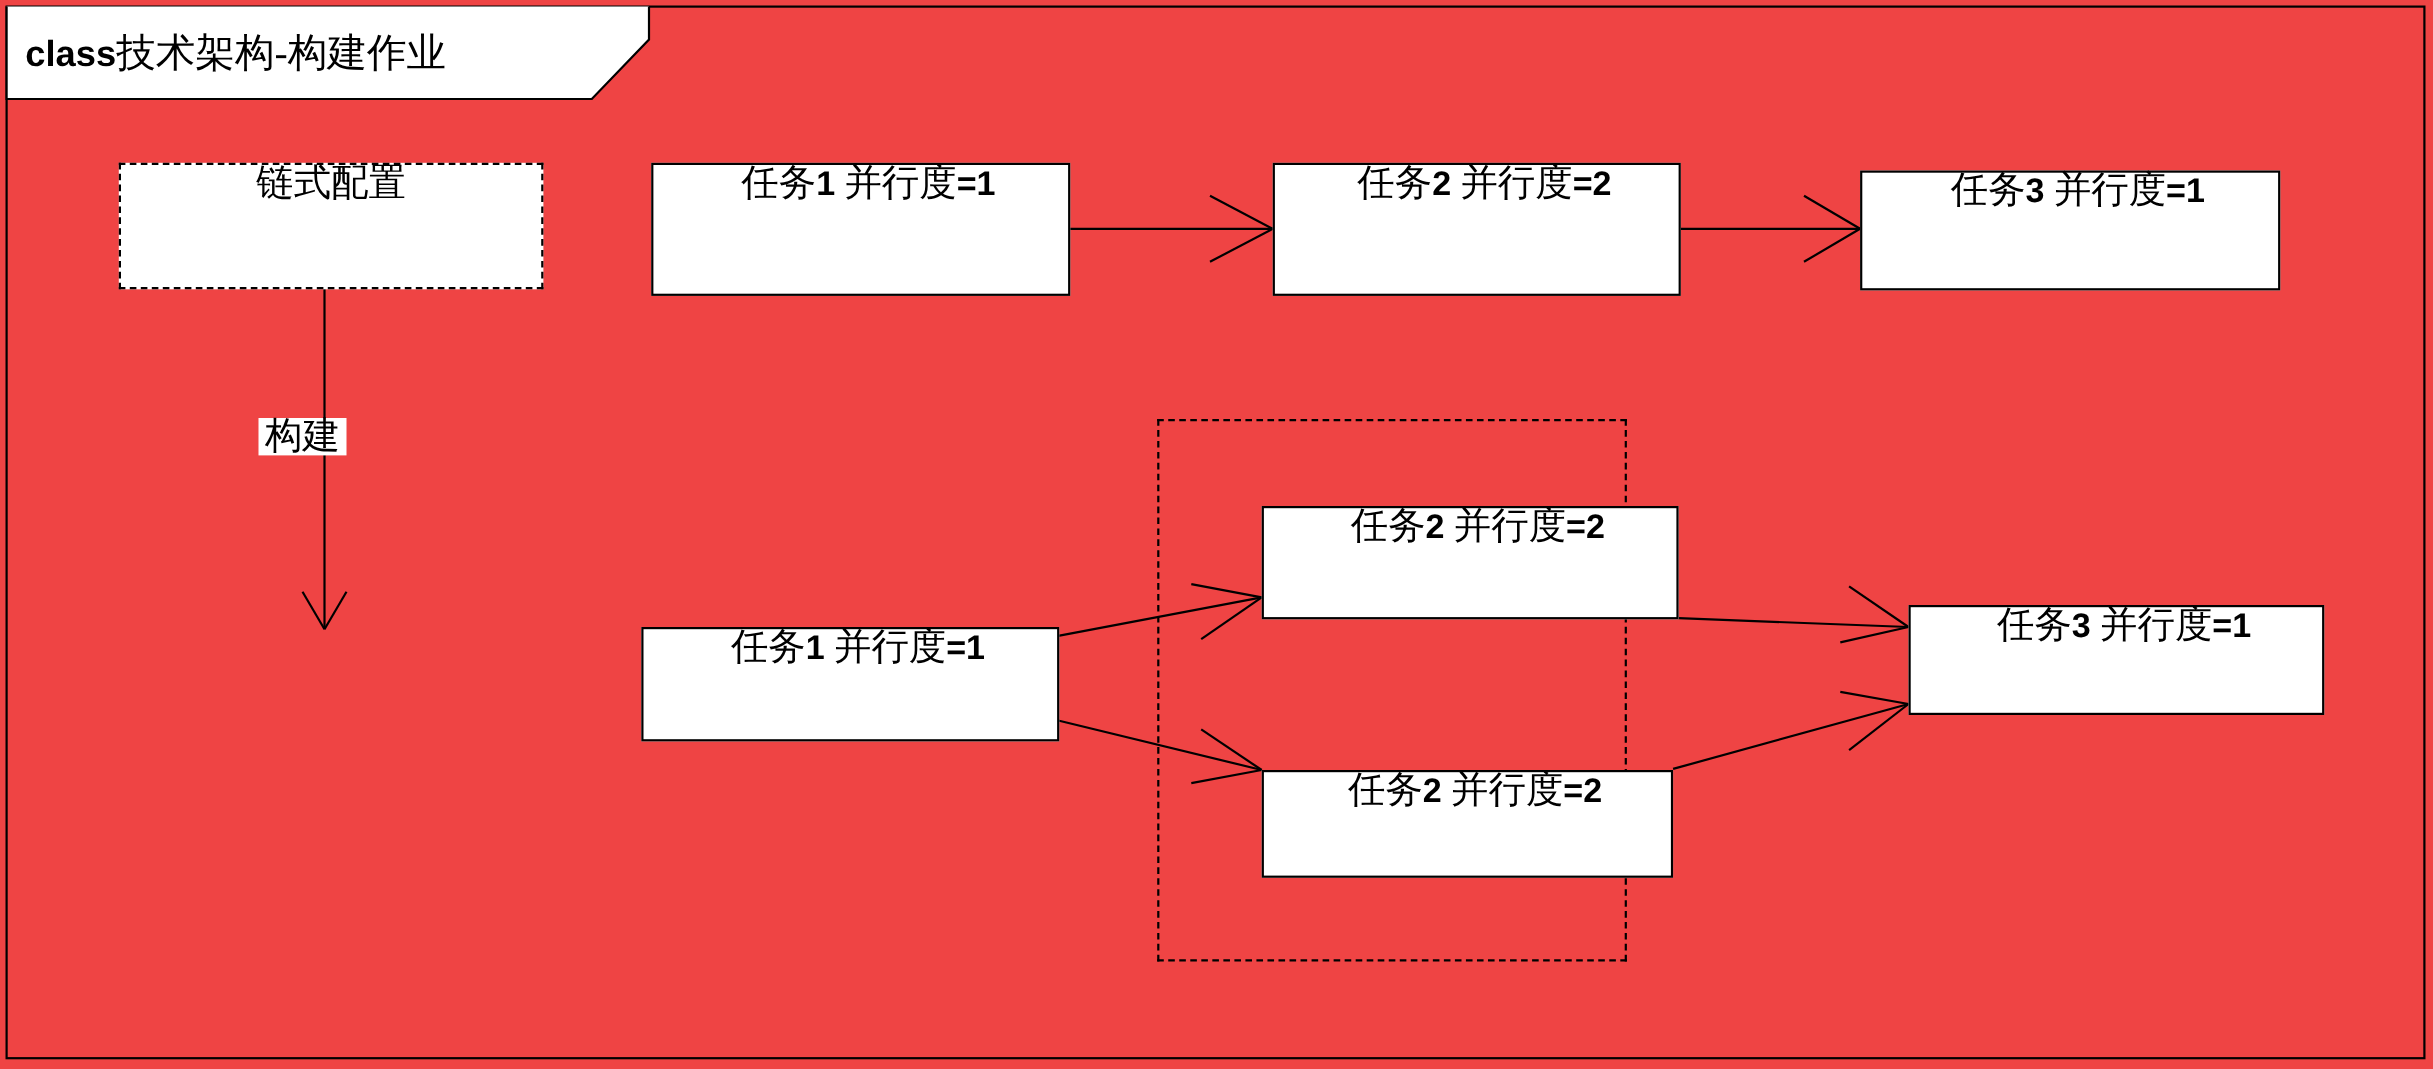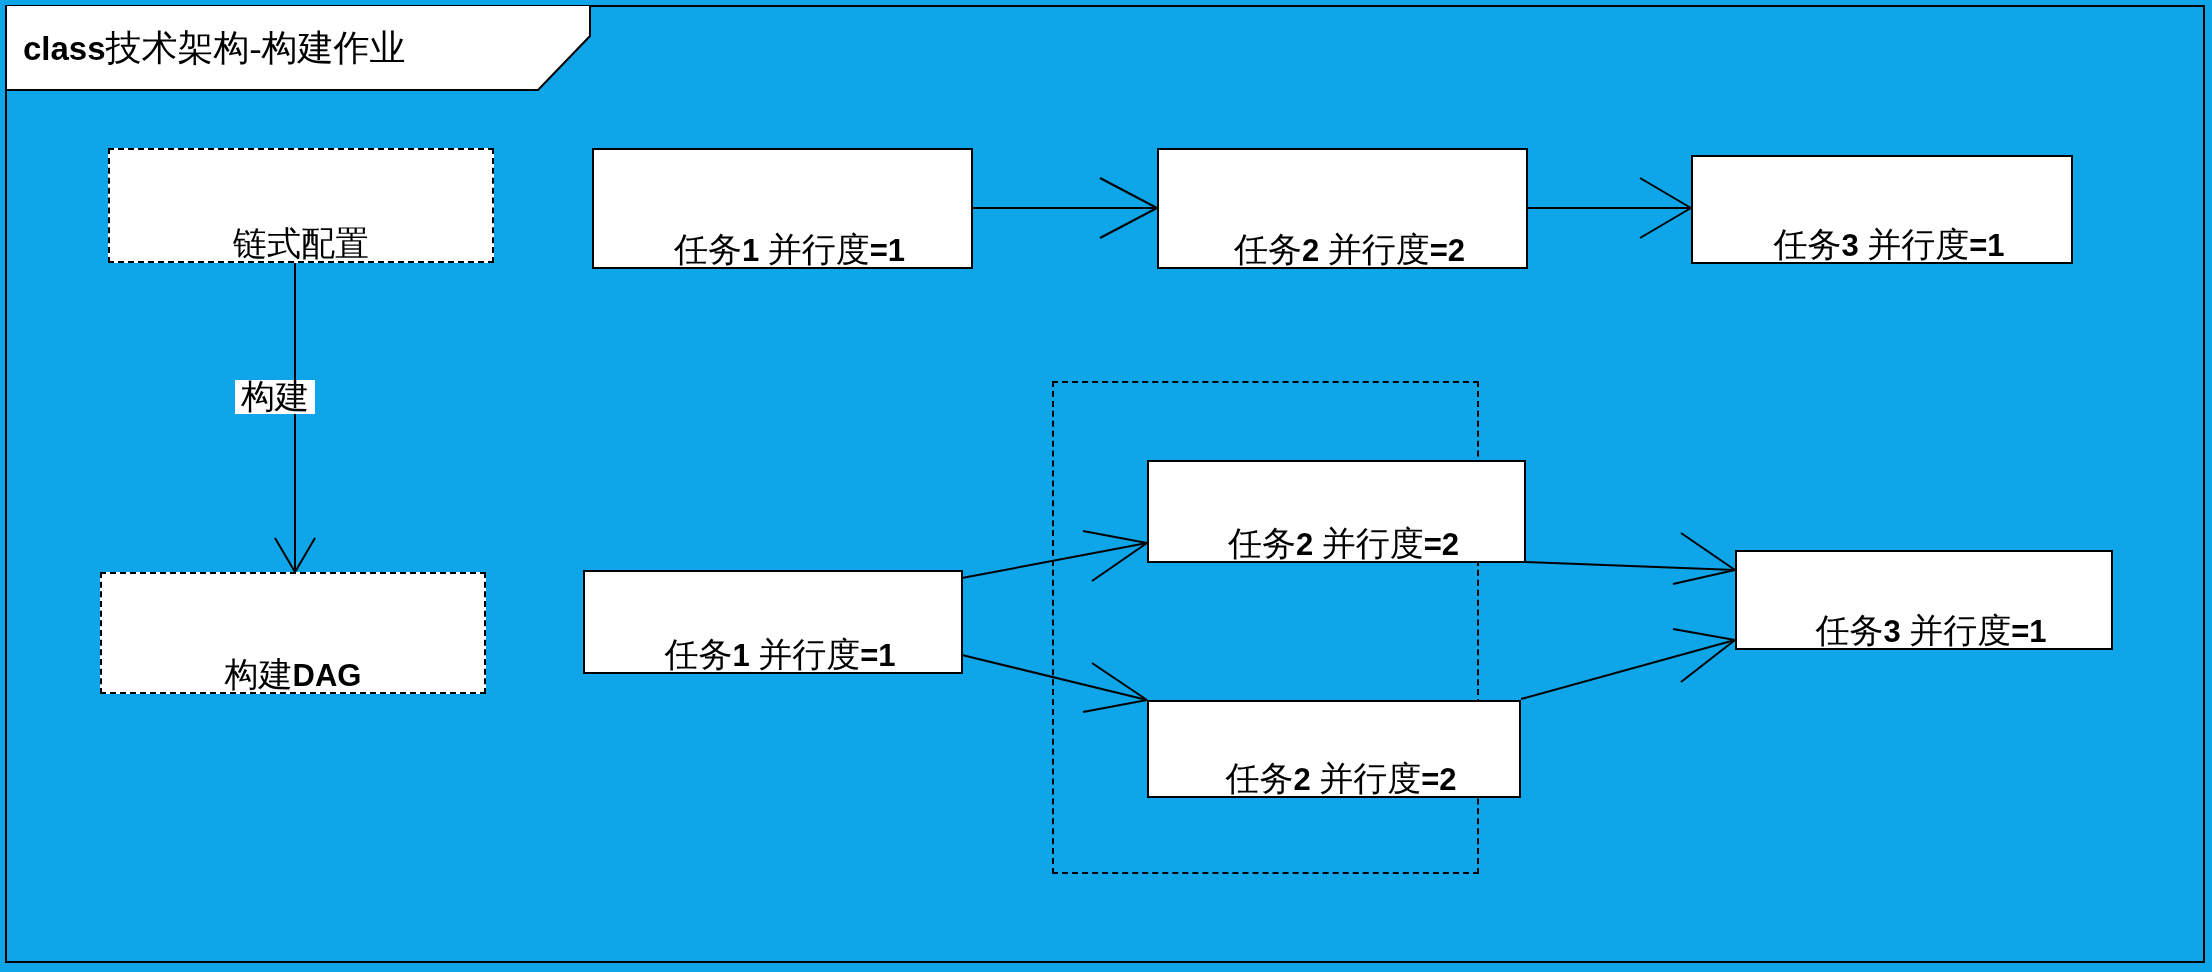--- a/index.html
+++ b/index.html
@@ -7,21 +7,21 @@
     padding: 0;
     background: #ffffff;
   }
   body {
     font-family: "Liberation Serif", "DejaVu Serif", serif;
   }
   #canvas {
     position: relative;
     width: 2212px;
     height: 972px;
-    background: #0ea5e9;
+    background: #ef4444;
     overflow: hidden;
   }
   
   .uml-frame {
     position: absolute;
     left: 5px;
     top: 5px;
     width: 2200px;
     height: 958px;
     border: 2px solid #000000;
@@ -59,21 +59,21 @@
   }
   .title-text .cn {
     font-family: "Liberation Serif", "DejaVu Serif", serif;
     font-weight: normal;
   }
   
   .node {
     position: absolute;
     box-sizing: border-box;
     display: flex;
-    align-items: flex-end;
+    align-items: flex-start;
     justify-content: center;
     background: #ffffff;
     color: #000000;
     white-space: nowrap;
     text-align: center;
   }
   .node.solid {
     border: 2px solid #000000;
     padding-left: 14px;
   }
@@ -185,23 +185,20 @@
     </g>
 
   </svg>
 
   <div class="node dashed" style="left:108px; top:148px; width:386px; height:115px;">
     <span class="lbl">链式配置</span>
   </div>
 
   <div class="edge-label" style="left:235px; top:380px;">构建</div>
 
-  <div class="node dashed" style="left:100px; top:572px; width:386px; height:122px;">
-    <span class="lbl">构建<span class="num">DAG</span></span>
-  </div>
 
   <div class="node solid" style="left:592px; top:148px; width:381px; height:121px;">
     <span class="lbl">任务<span class="num">1</span>  并行度<span class="num">=1</span></span>
   </div>
 
   <div class="node solid" style="left:1157px; top:148px; width:371px; height:121px;">
     <span class="lbl">任务<span class="num">2</span>  并行度<span class="num">=2</span></span>
   </div>
 
   <div class="node solid" style="left:1691px; top:155px; width:382px; height:109px;">

